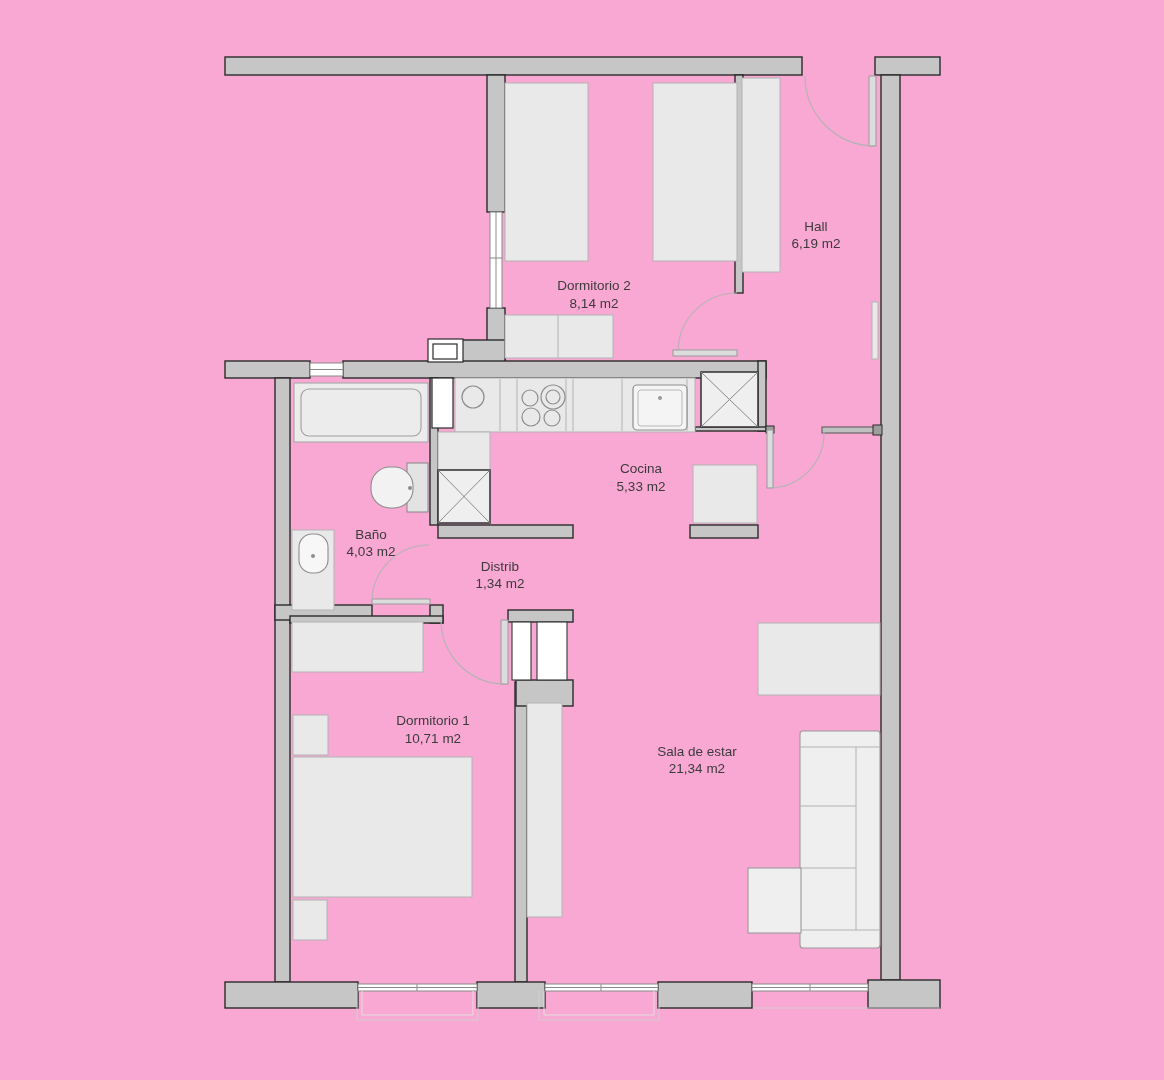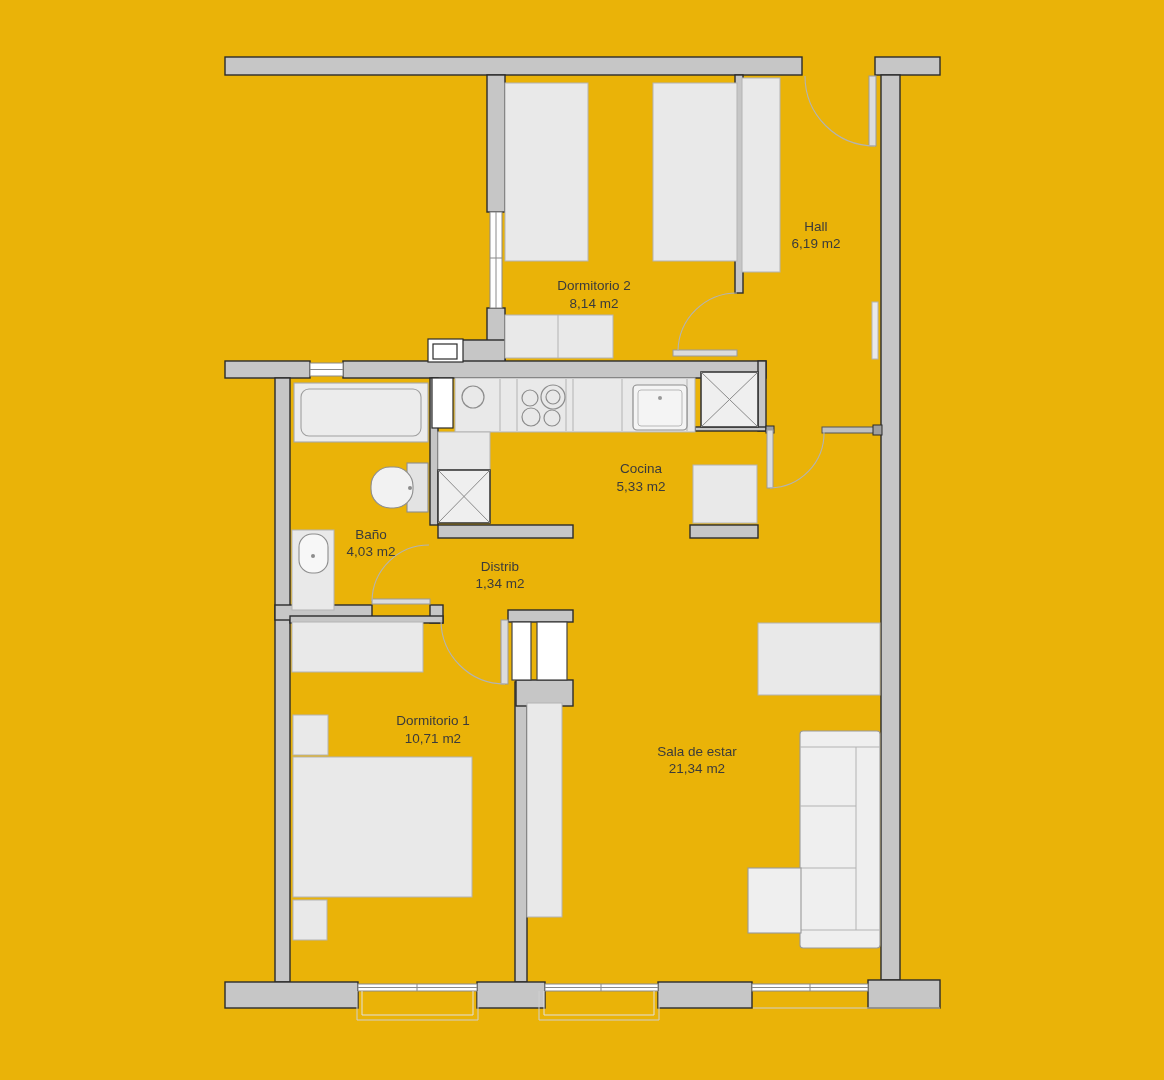--- a/index.html
+++ b/index.html
@@ -1,16 +1,16 @@
 <!DOCTYPE html>
 <html><head>
 <meta charset="utf-8">
 <style>
   html,body{margin:0;padding:0;background:#ffffff;}
-  .stage{position:relative;width:1164px;height:1080px;background:#eab308;overflow:hidden;
+  .stage{position:relative;width:1164px;height:1080px;background:#f9a8d4;overflow:hidden;
          font-family:"Liberation Sans", sans-serif;}
   svg{display:block;}
   .wall{fill:#c6c6c6;stroke:#2b2b2b;stroke-width:1.4;}
   .wall-thin{fill:#c0c0c0;stroke:#555;stroke-width:1;}
   .wall-dark{fill:#9e9e9e;stroke:#2b2b2b;stroke-width:1;}
   .cell{fill:#ffffff;stroke:#444;stroke-width:1.2;}
   .furn{fill:#e9e9e9;stroke:#b3b3b3;stroke-width:1;}
   .furn2{fill:#efefef;stroke:#9a9a9a;stroke-width:1.1;}
   .furnline{stroke:#b3b3b3;stroke-width:1;fill:none;}
   .fix{fill:#f4f4f4;stroke:#8d8d8d;stroke-width:1.2;}

